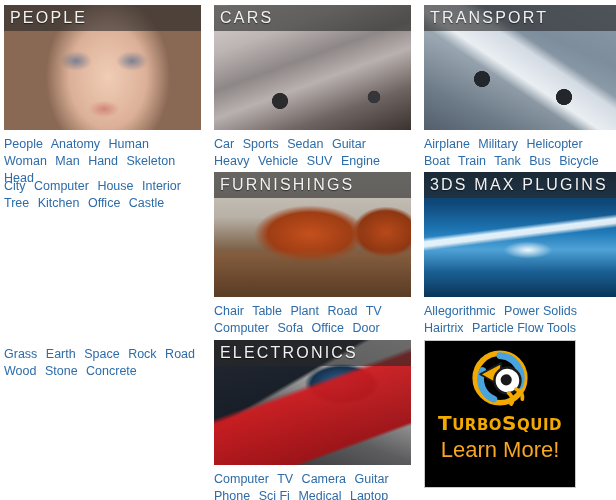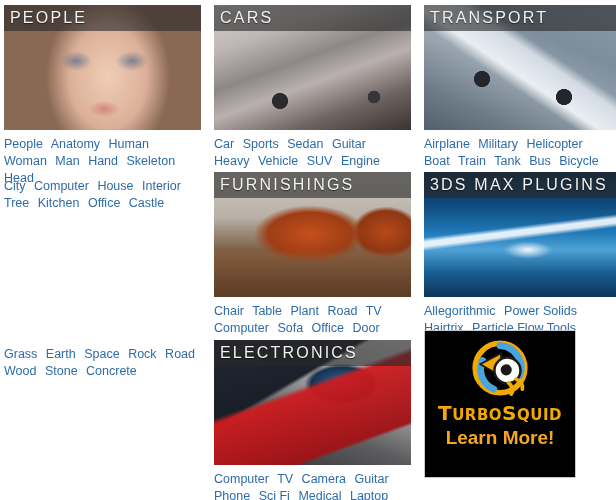--- a/index.html
+++ b/index.html
@@ -77,21 +77,21 @@
     color: #2d6ca8;
     text-decoration: none;
     margin-right: 5px;
     white-space: nowrap;
   }
 
   
   .ad-panel {
     position: absolute;
     left: 424px;
-    top: 330px;
+    top: 340px;
     width: 152px;
     height: 148px;
     background: #000000;
     border: 1px solid #c9c9c9;
     box-sizing: border-box;
     overflow: hidden;
     display: block;
   }
   .ad-logo-wrap {
     position: absolute;
@@ -114,22 +114,22 @@
     white-space: nowrap;
   }
   .ad-wordmark .sm { font-size: 15px; }
   .ad-cta {
     position: absolute;
     left: 0; right: 0;
     top: 96px;
     text-align: center;
     color: #f5a623;
     font-family: "Liberation Sans", sans-serif;
-    font-weight: bold;
-    font-size: 19px;
+    font-weight: normal;
+    font-size: 22px;
   }
 
   
   .art-people {
     background:
       radial-gradient(ellipse 26px 16px at 72px 56px, rgba(90,110,140,0.75) 0%, rgba(250,225,210,0) 62%),
       radial-gradient(ellipse 26px 16px at 128px 56px, rgba(90,110,140,0.75) 0%, rgba(250,225,210,0) 62%),
       radial-gradient(ellipse 22px 12px at 100px 104px, rgba(205,120,110,0.8) 0%, rgba(250,225,210,0) 70%),
       radial-gradient(ellipse 62px 82px at 104px 72px, #f0cdb6 0%, #dcb098 62%, #8a6954 100%),
       linear-gradient(100deg, #efeeec 0%, #cfcbc7 16%, #1b1b1d 30%, #101012 52%, #2a2a2e 66%, #5a4a42 82%, #3b2f2a 100%);

